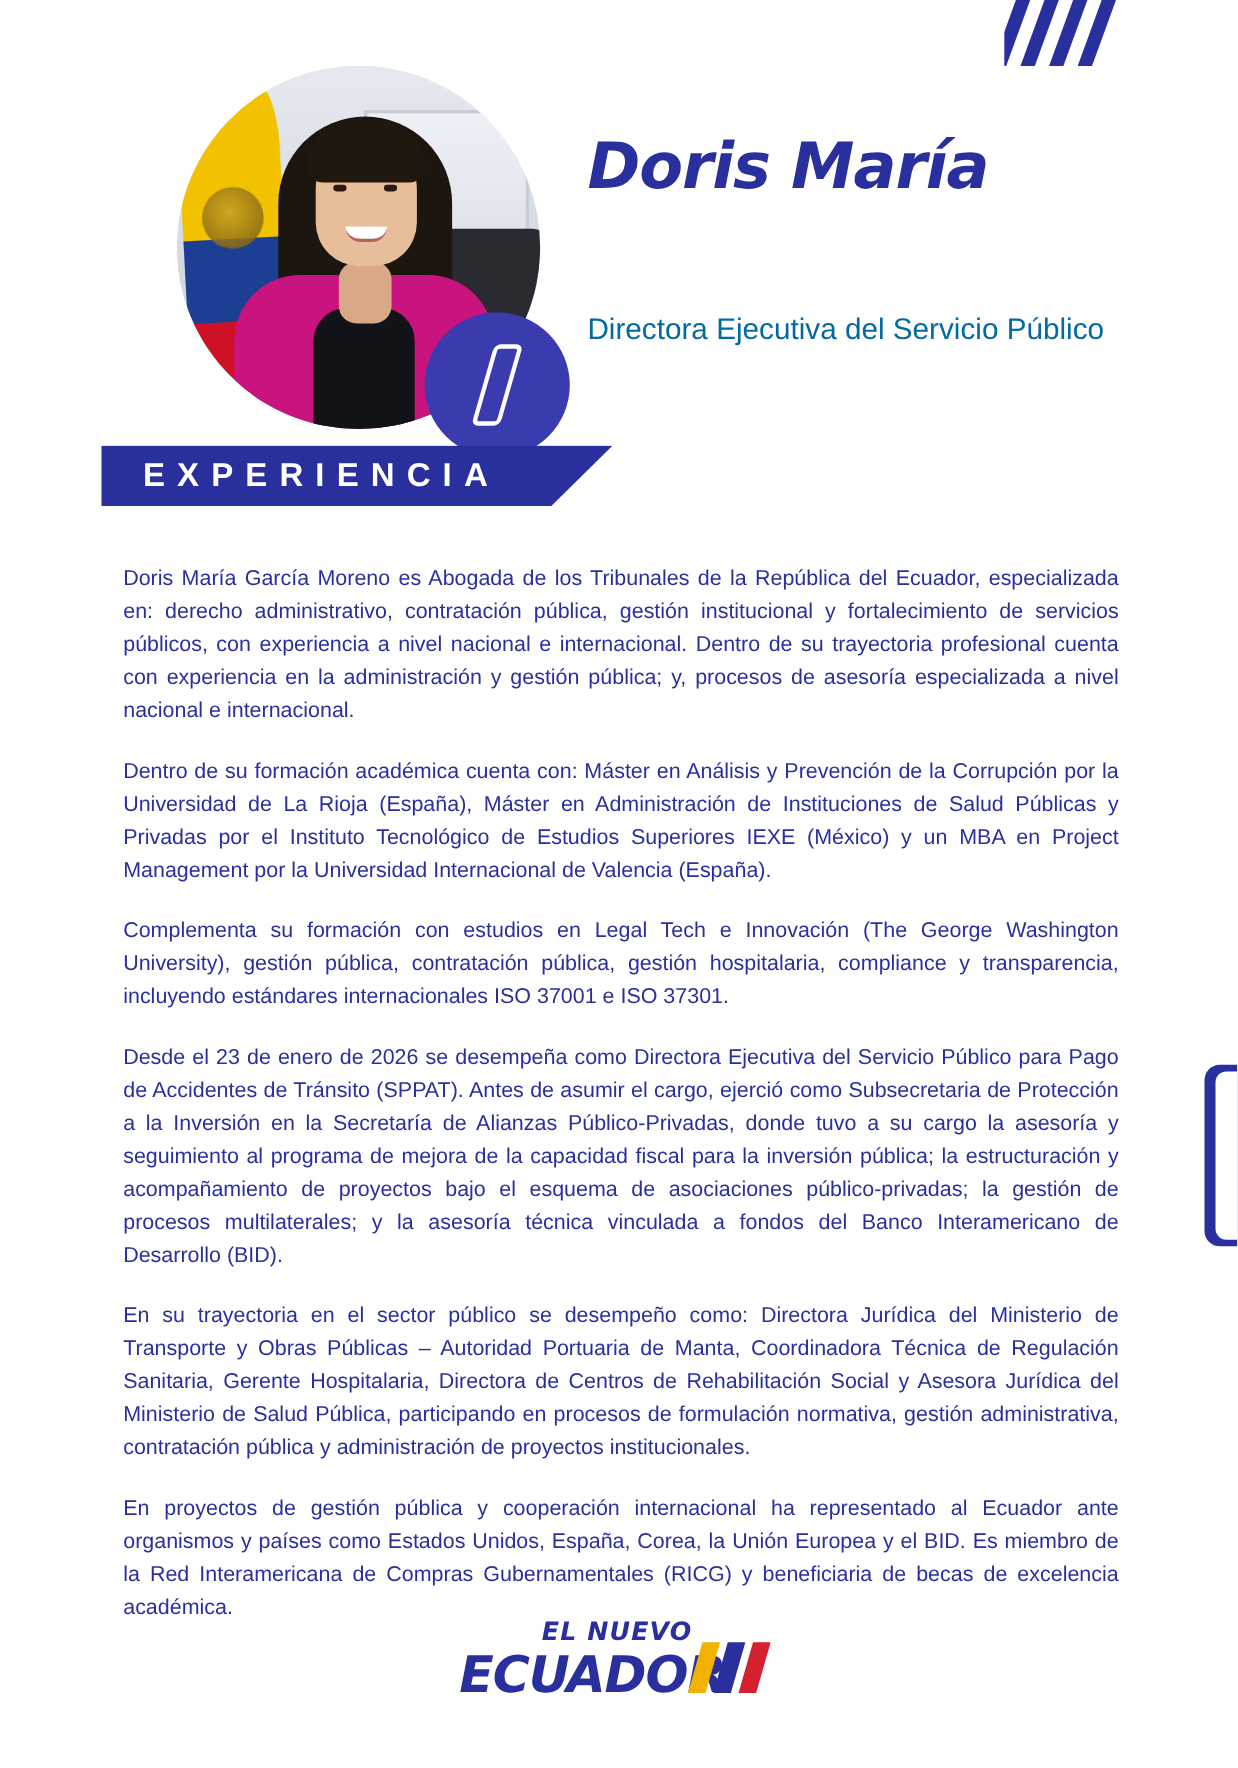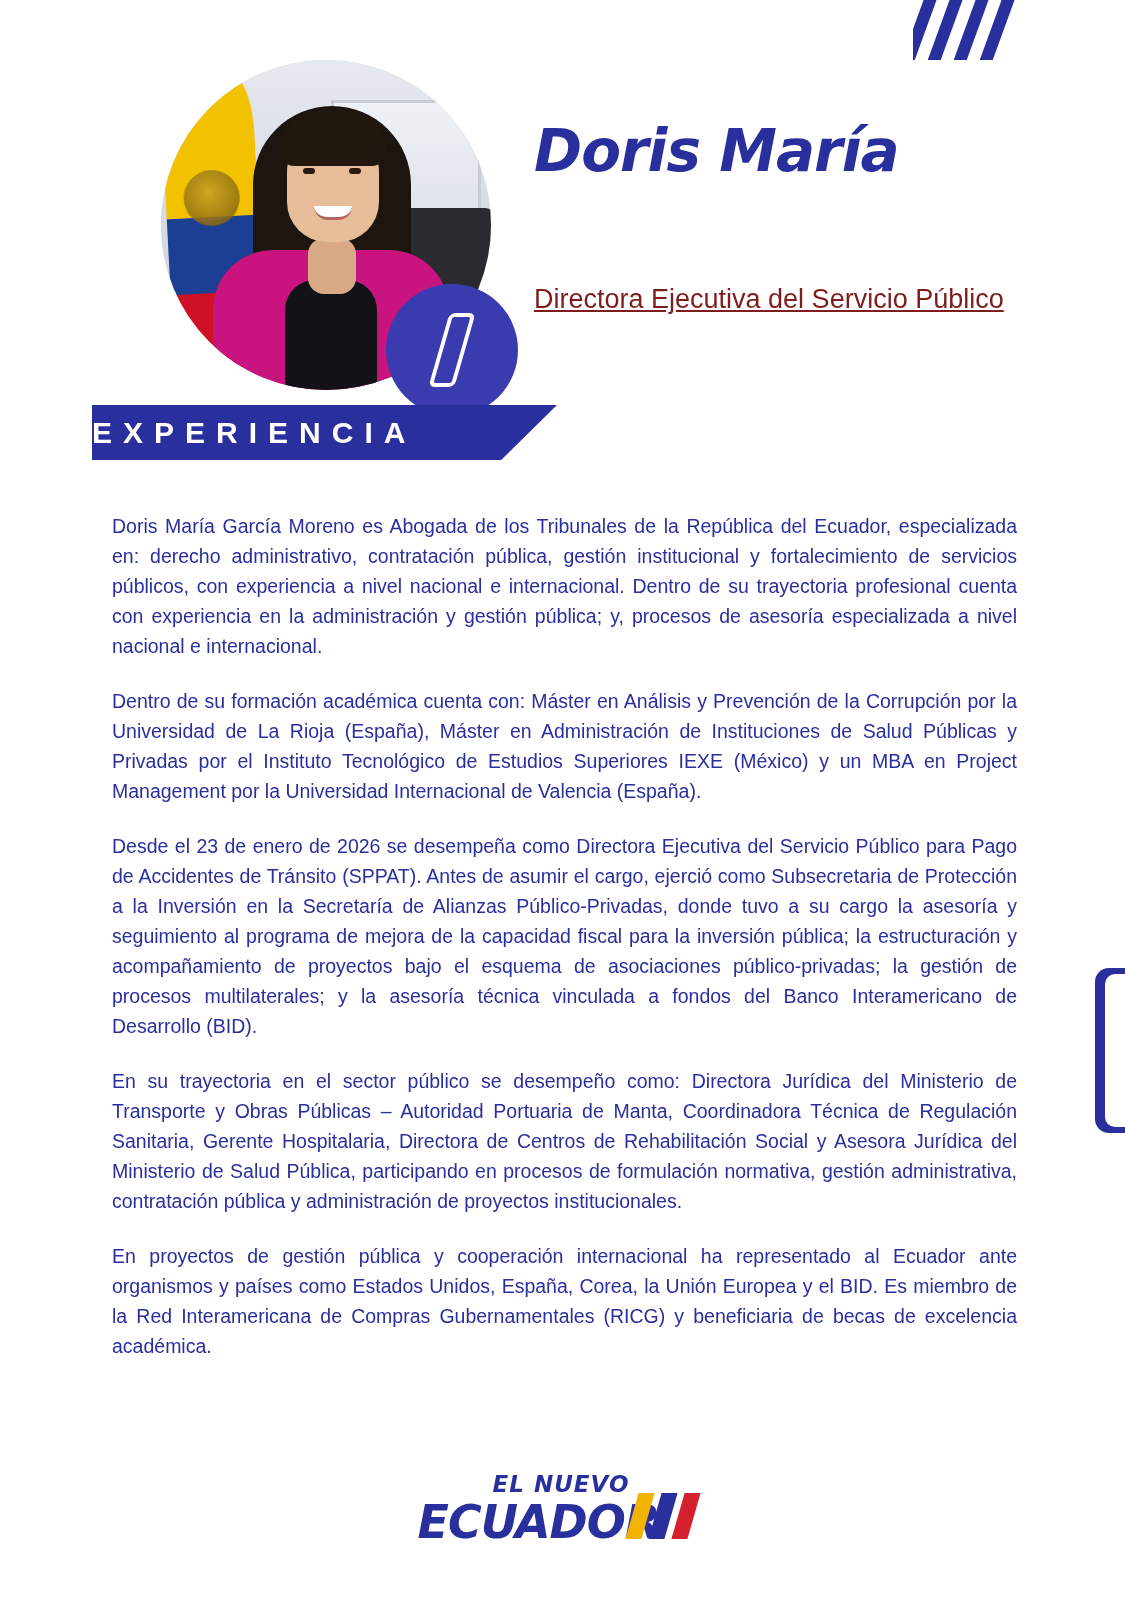--- a/index.html
+++ b/index.html
@@ -219,42 +219,42 @@
 
   .role-block {
     position: absolute;
     left: 488px;
     top: 228px;
     width: 560px;
   }
   .role-line {
     font-size: 27px;
     line-height: 38px;
-    color: #7f1d1d;
+    color: #0369a1;
     white-space: nowrap;
-    text-decoration: underline;
   }
 
   
   .banner {
     position: absolute;
     left: 92px;
     top: 405px;
     width: 465px;
     height: 55px;
     background: #2a2f9e;
     clip-path: polygon(0 0, 100% 0, 88% 100%, 0 100%);
     display: flex;
     align-items: center;
   }
   .banner-text {
     color: #ffffff;
     font-size: 30px;
     font-weight: bold;
     letter-spacing: 11px;
+    padding-left: 38px;
   }
 
   
   .content {
     position: absolute;
     left: 112px;
     top: 487px;
     width: 905px;
   }
   .para {
@@ -367,20 +367,21 @@
     </div>
   </div>
 
   <div class="banner">
     <div class="banner-text">EXPERIENCIA</div>
   </div>
 
   <div class="content">
     <p class="para">Doris María García Moreno es Abogada de los Tribunales de la República del Ecuador,  especializada en: derecho administrativo, contratación pública, gestión institucional y fortalecimiento de servicios públicos, con experiencia a nivel nacional e internacional. Dentro de su trayectoria profesional cuenta con experiencia en la administración y gestión pública; y, procesos de asesoría especializada a nivel nacional e internacional.</p>
     <p class="para">Dentro de su formación académica cuenta con:  Máster en Análisis y Prevención de la Corrupción por la Universidad de La Rioja (España), Máster en Administración de Instituciones de Salud Públicas y Privadas por el Instituto Tecnológico de Estudios Superiores IEXE (México) y un MBA en Project Management por la Universidad Internacional de Valencia (España).</p>
+    <p class="para">Complementa su formación con estudios en Legal Tech e Innovación (The George Washington University), gestión pública, contratación pública, gestión hospitalaria, compliance y transparencia, incluyendo estándares internacionales ISO 37001 e ISO 37301.</p>
     <p class="para">Desde el 23 de enero de 2026 se desempeña como Directora Ejecutiva del Servicio Público para Pago de Accidentes de Tránsito (SPPAT).  Antes de asumir el cargo, ejerció como Subsecretaria de Protección a la Inversión en la Secretaría de Alianzas Público-Privadas, donde tuvo a su cargo la asesoría y seguimiento al programa de mejora de la capacidad fiscal para la inversión pública; la estructuración y acompañamiento de proyectos bajo el esquema de asociaciones público-privadas; la gestión de procesos multilaterales; y la asesoría técnica vinculada a fondos del Banco Interamericano de Desarrollo (BID).</p>
     <p class="para">En su trayectoria en el sector público se desempeño como:  Directora Jurídica del Ministerio de Transporte y Obras Públicas – Autoridad Portuaria de Manta, Coordinadora Técnica de Regulación Sanitaria, Gerente Hospitalaria, Directora de Centros de Rehabilitación Social y Asesora Jurídica del Ministerio de Salud Pública, participando en procesos de formulación normativa, gestión administrativa, contratación pública y administración de proyectos institucionales.</p>
     <p class="para">En proyectos de gestión pública y cooperación internacional ha representado al Ecuador ante organismos y países como Estados Unidos, España, Corea, la Unión Europea y el BID. Es miembro de la Red Interamericana de Compras Gubernamentales (RICG) y beneficiaria de becas de excelencia académica.</p>
   </div>
 
   <div class="footer">
     <div class="logo">
       <div class="logo-top">EL NUEVO</div>
       <div class="logo-main">ECUADOR</div>
       <div class="logo-bars">

